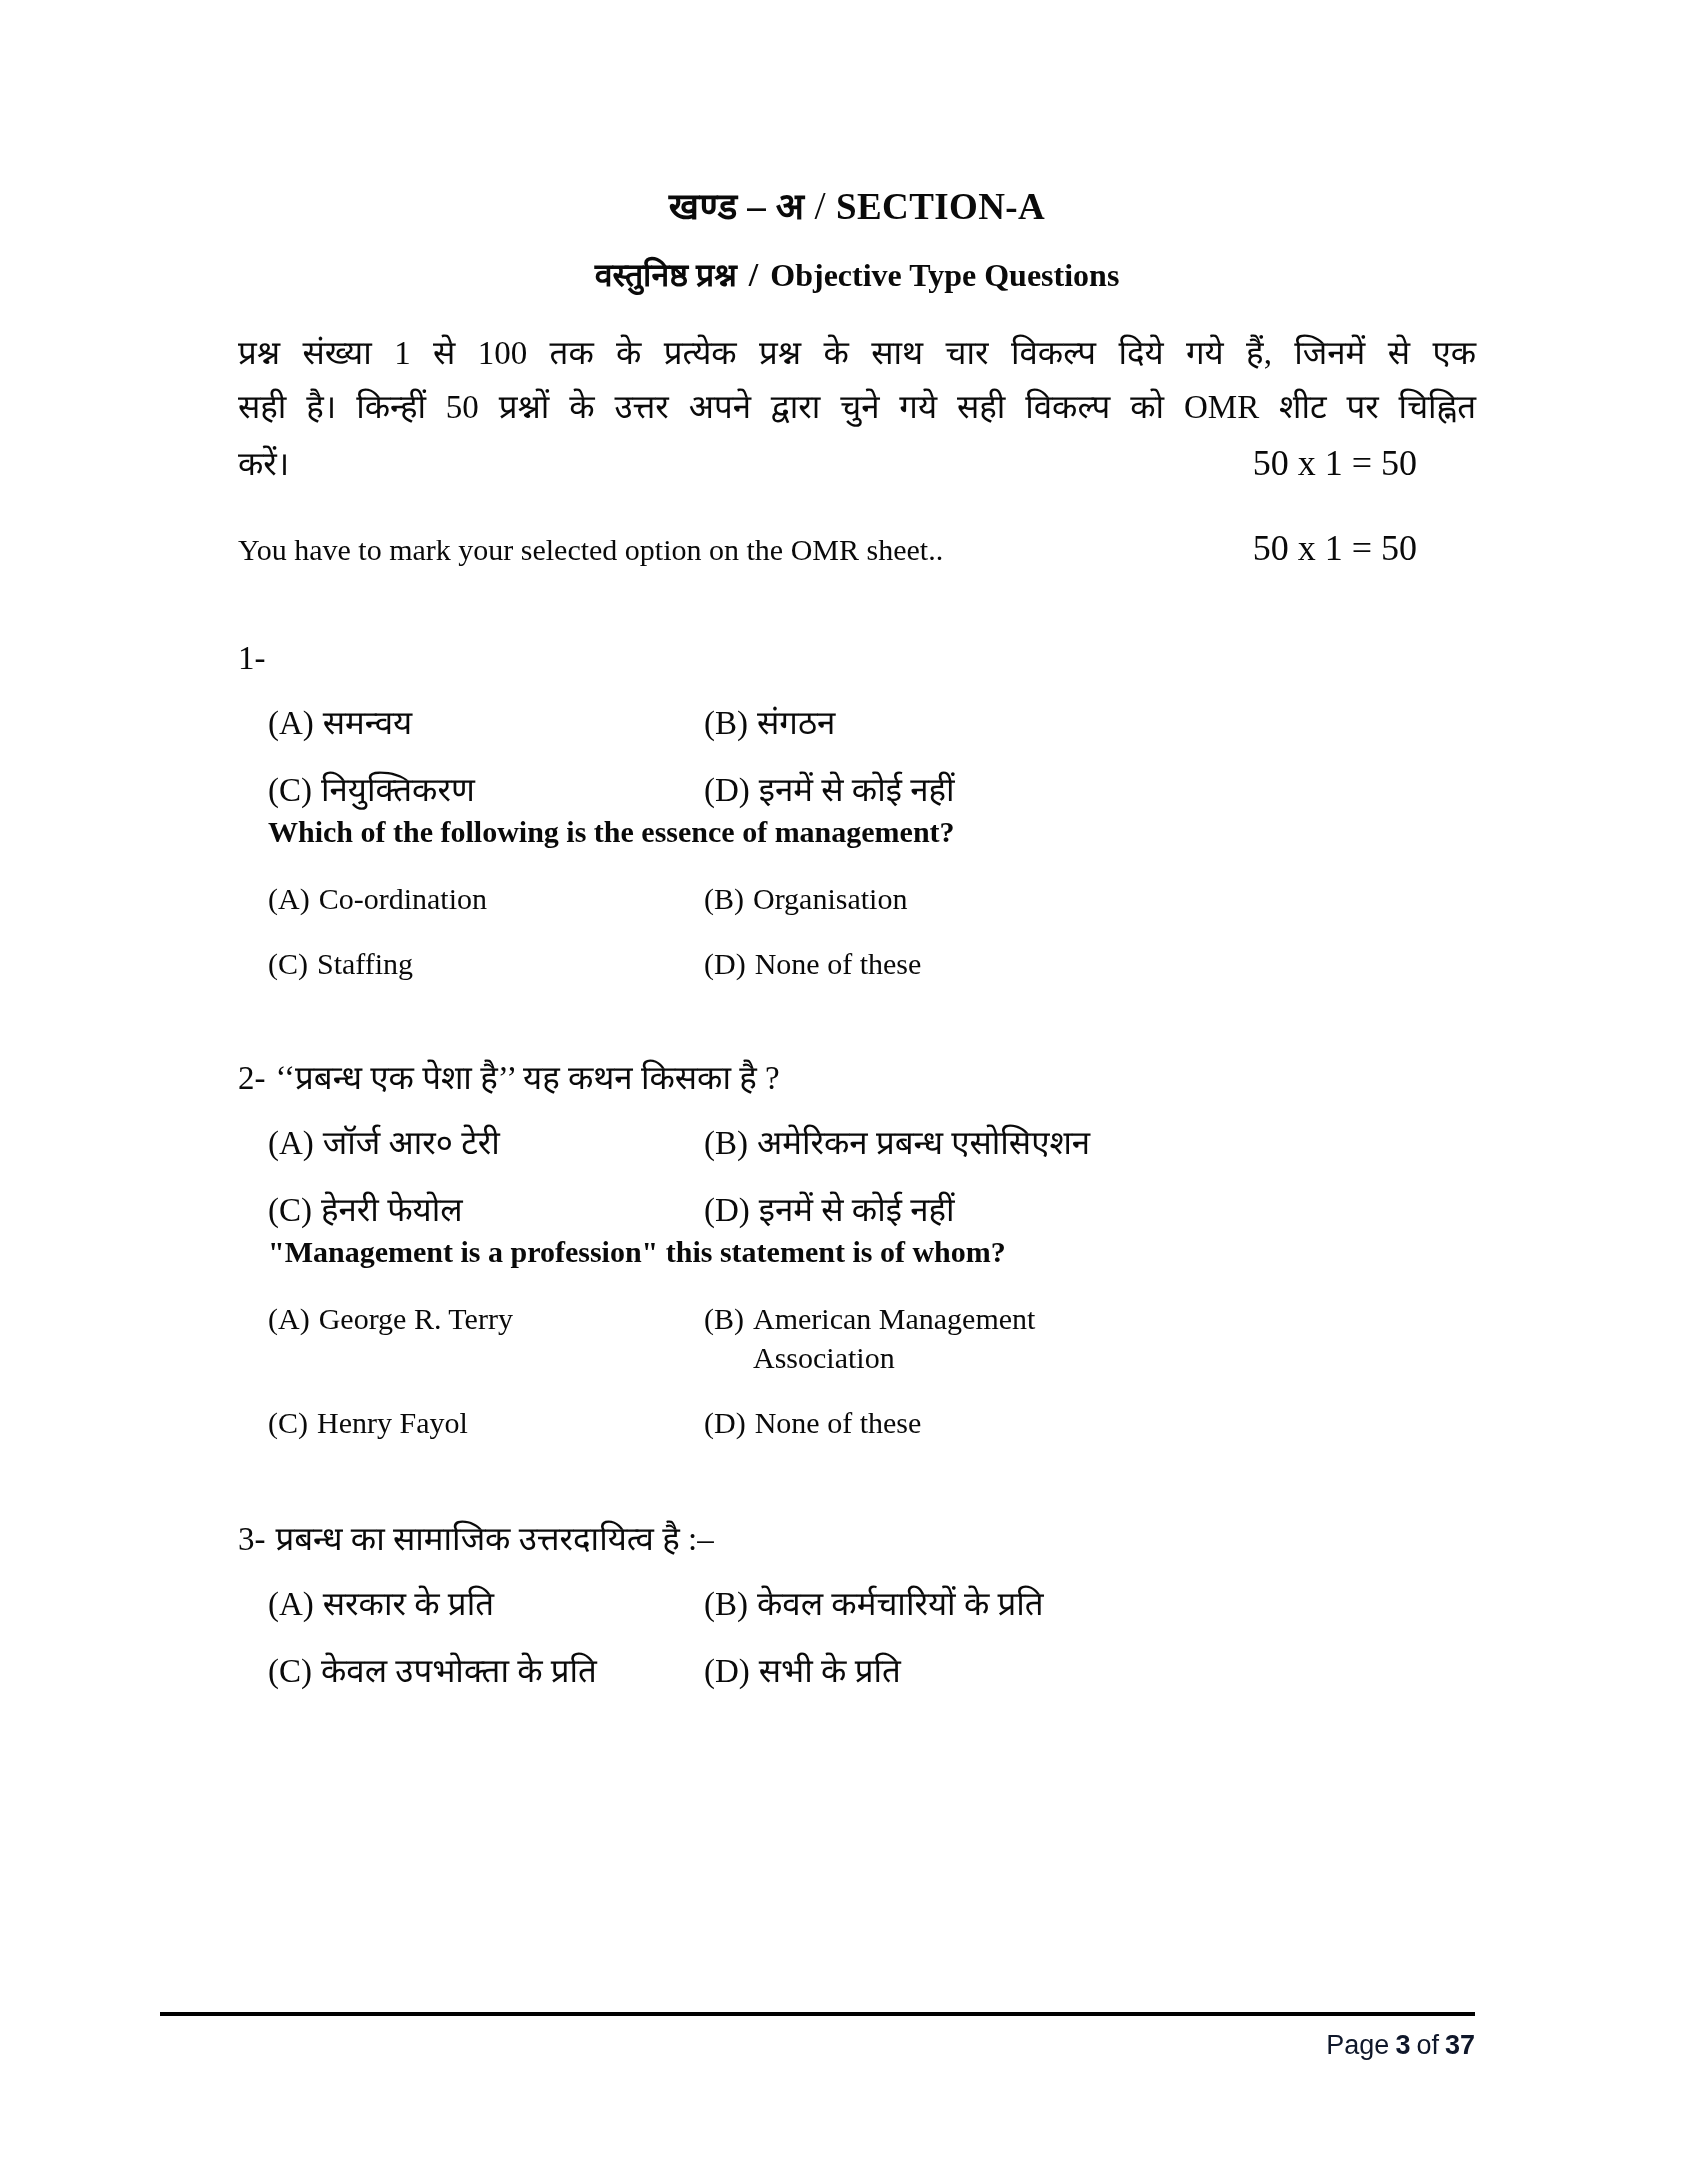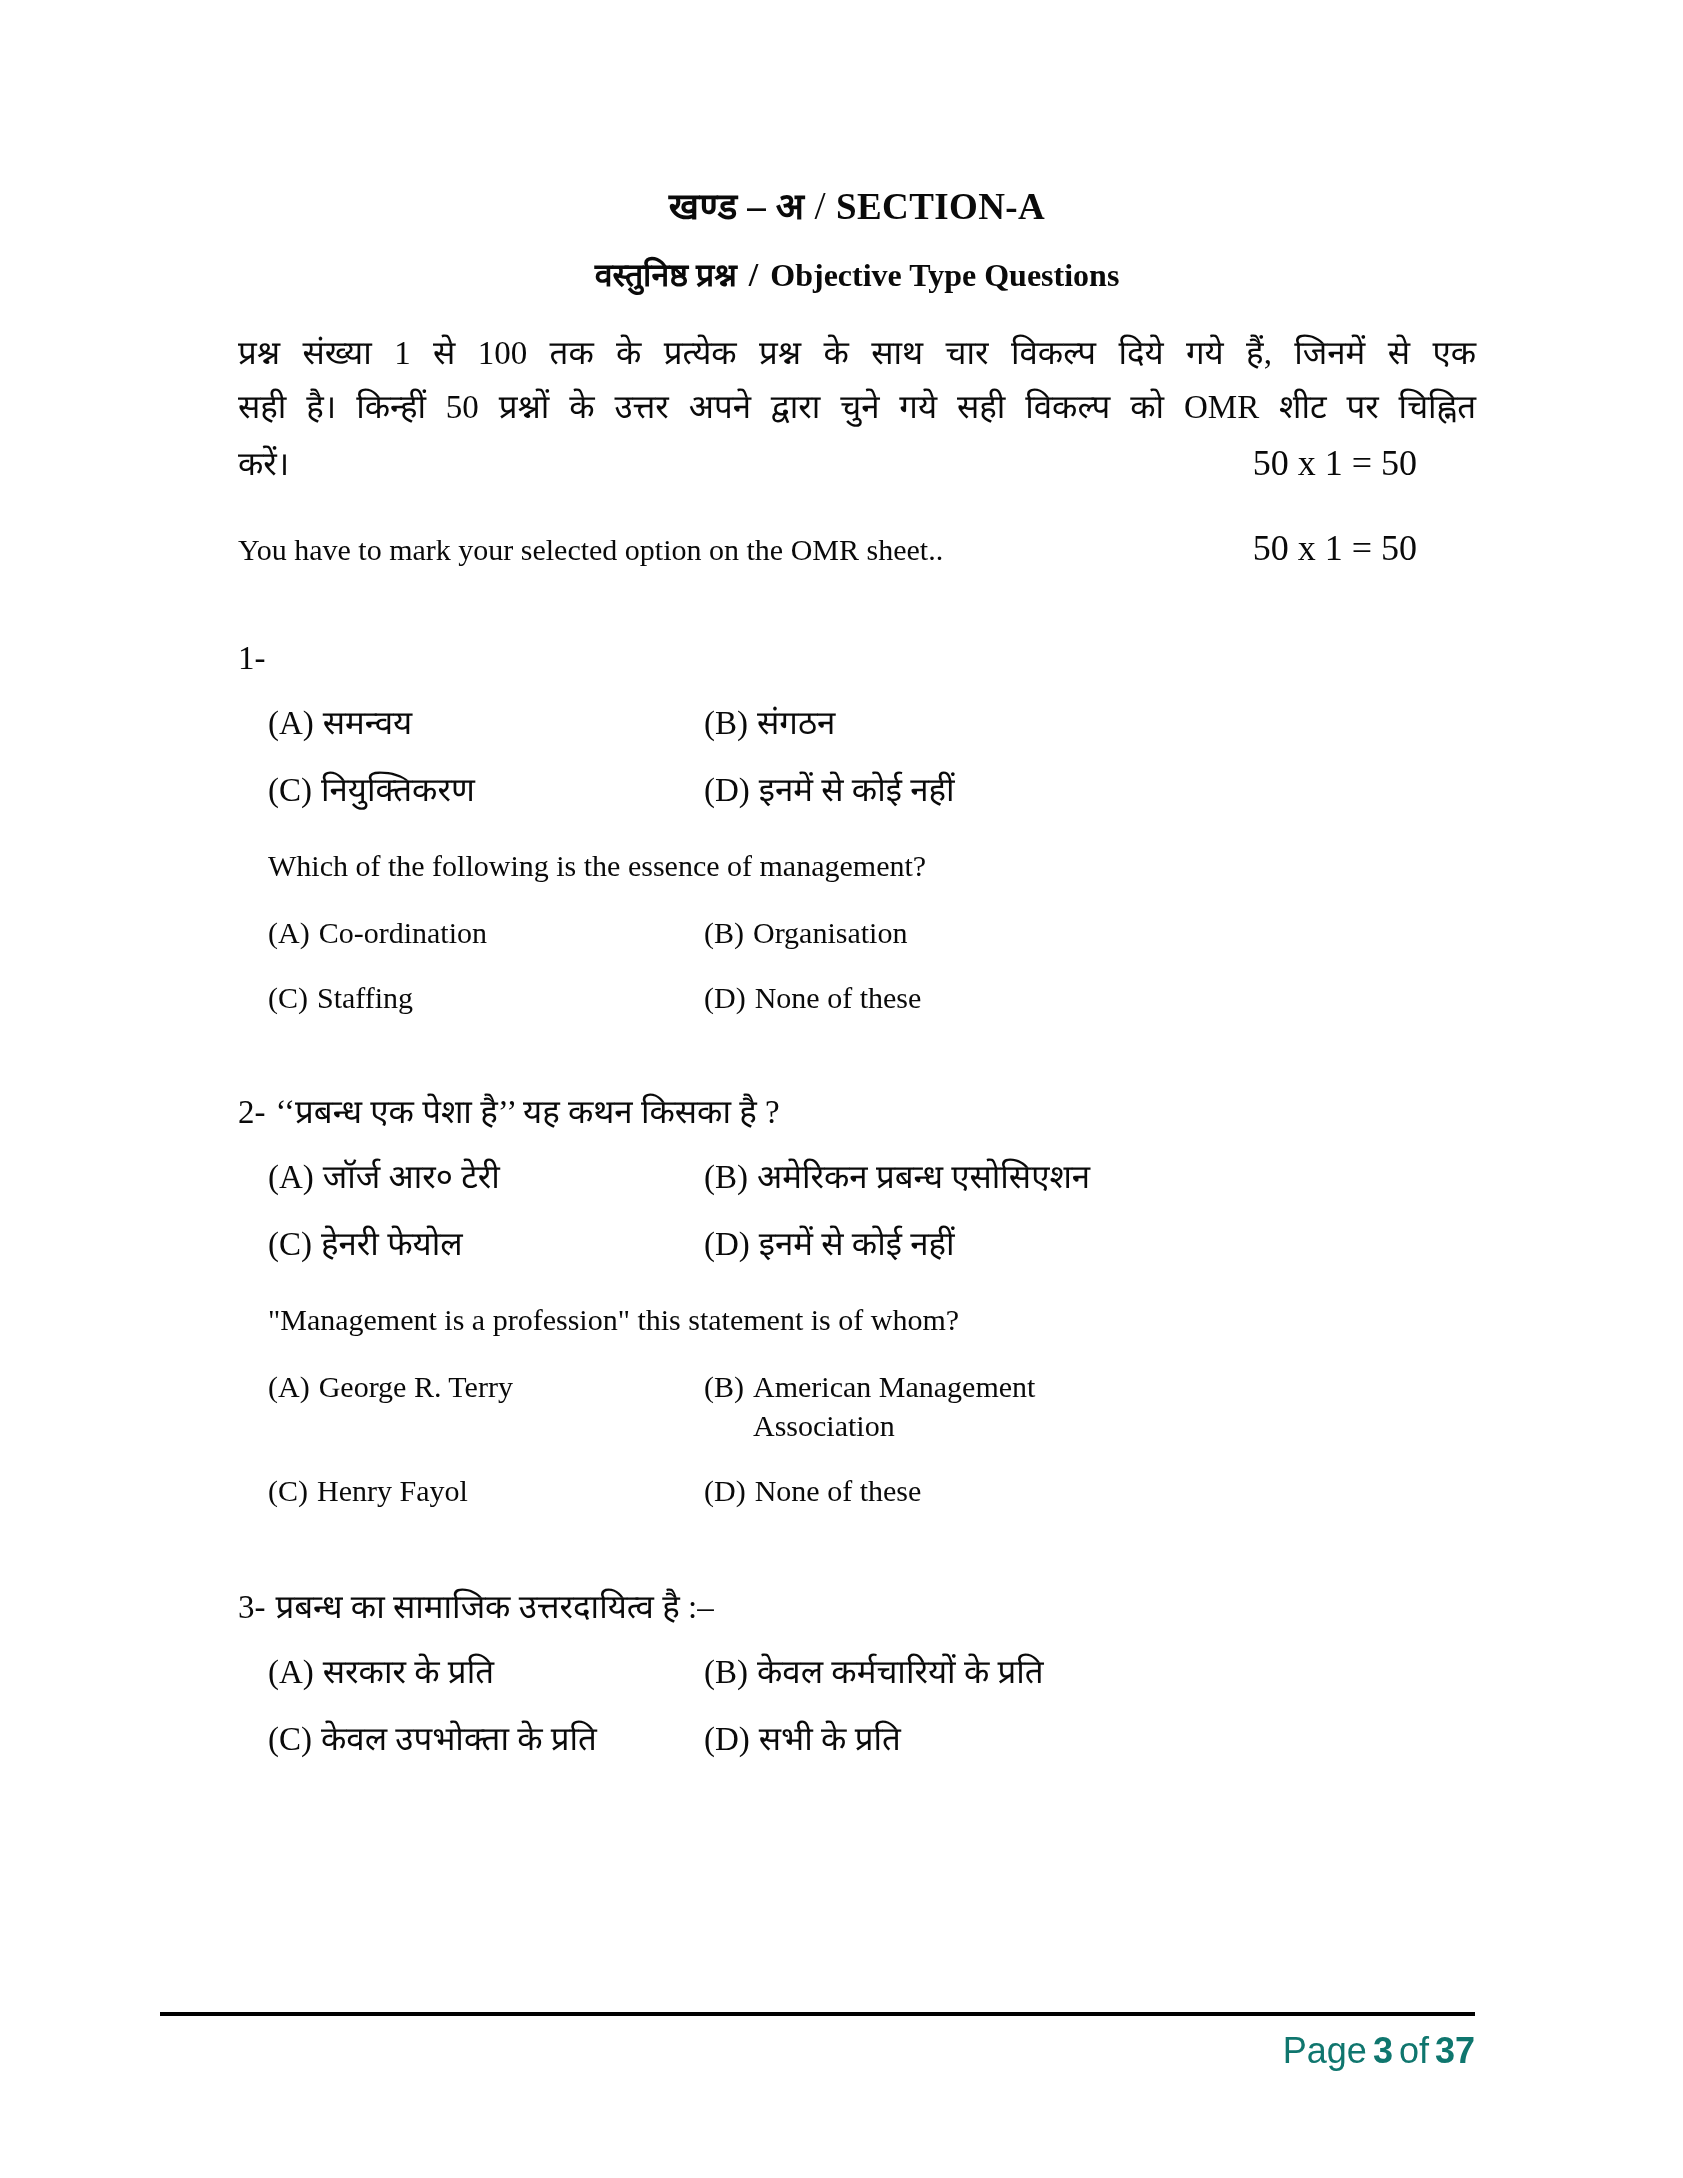--- a/index.html
+++ b/index.html
@@ -105,21 +105,21 @@
     align-items: baseline;
     gap: 10px;
   }
   .q-num {
     white-space: nowrap;
   }
   .q-stem-en {
     font-size: 30px;
     line-height: 1.35;
     margin-left: 30px;
-    margin-top: 34px;
+    font-weight: bold;
   }
   .opts {
     margin-top: 22px;
     margin-left: 30px;
   }
   .opt-row {
     display: flex;
     margin-top: 24px;
   }
   .opt-row:first-child { margin-top: 0; }
@@ -147,22 +147,22 @@
     top: 2012px;
   }
   .footer-rule {
     border-top: 4px solid #000000;
     width: 100%;
   }
   .footer-text {
     margin-top: 14px;
     text-align: right;
     font-family: "Liberation Sans", "DejaVu Sans", sans-serif;
-    font-size: 36px;
-    color: #0f766e;
+    font-size: 27px;
+    color: #0f172a;
     white-space: nowrap;
   }
   .footer-text .b { font-weight: bold; }
   .footer-text .sp { display: inline-block; width: 6px; }
 </style>
 </head>
 <body>
 
 <div class="page">
   <div class="content">

